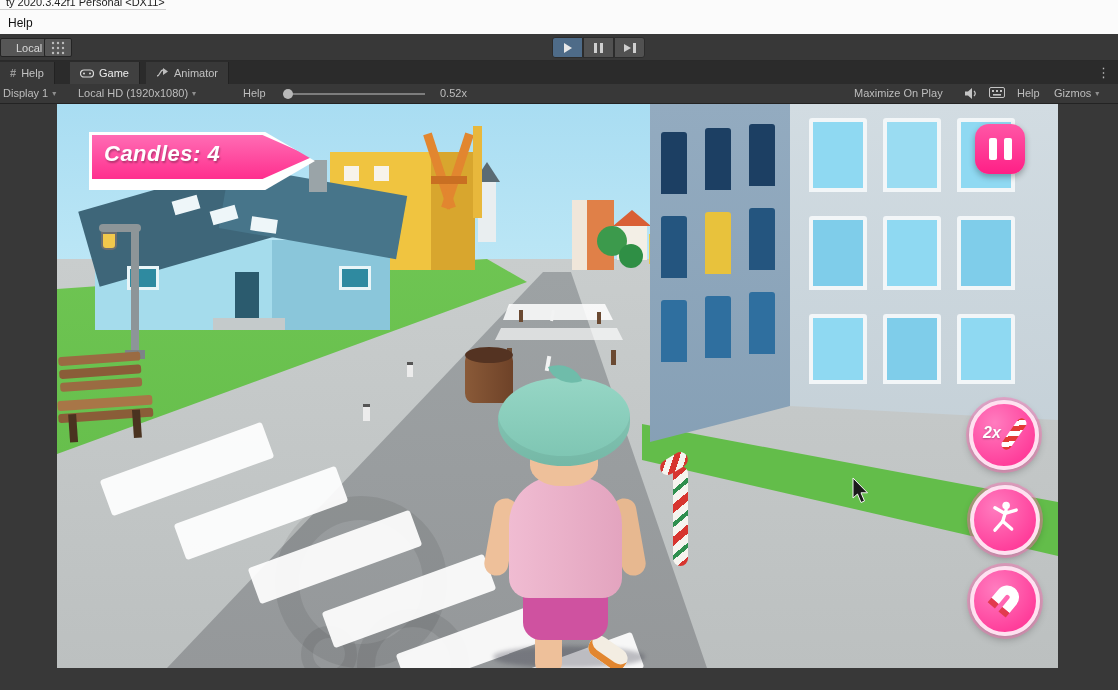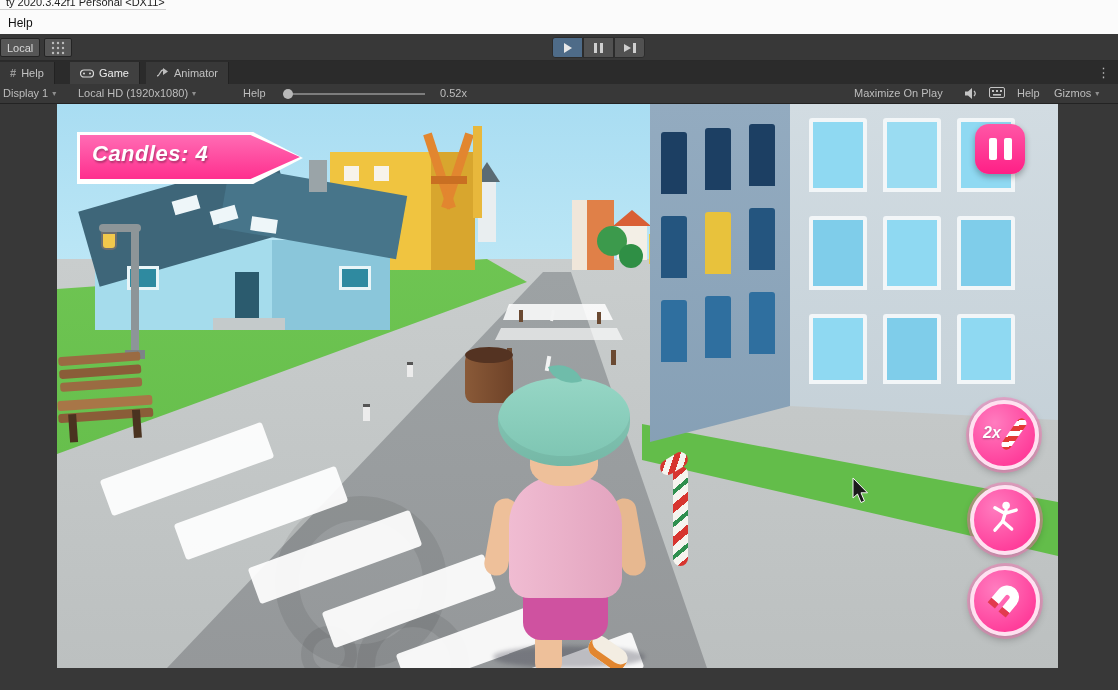--- a/index.html
+++ b/index.html
@@ -5,21 +5,21 @@
   *{margin:0;padding:0;box-sizing:border-box}
   html,body{width:1118px;height:690px;overflow:hidden;background:#383838;font-family:"Liberation Sans",sans-serif}
   .a{position:absolute}
   
   .titlebar{top:0;left:0;width:1118px;height:34px;background:#fbfbfb;overflow:hidden}
   .title-text{top:-4px;left:6px;font-size:11px;color:#222;white-space:nowrap}
   .title-line{top:9px;left:0;width:166px;height:1px;background:#cfcfcf}
   .menu-help{top:16px;left:8px;font-size:12px;color:#111;cursor:default}
   .toolbar{top:34px;left:0;width:1118px;height:27px;background:#383838;border-bottom:1px solid #2a2a2a}
   .btn{background:#565656;border:1px solid #242424;border-radius:2px;color:#d8d8d8;font-size:11px;display:flex;align-items:center;justify-content:center}
-  .local-btn{left:0;top:4px;height:19px;padding:0 6px}
+  .local-btn{left:0;top:4px;height:19px;padding:0 15px}
   .grid-btn{left:44px;top:4px;width:28px;height:19px}
   .playbar{left:552px;top:3px;display:flex}
   .pbtn{width:31px;height:21px;background:#515151;border:1px solid #2c2c2c;display:flex;align-items:center;justify-content:center}
   .pbtn.active{background:#4e6b88}
   .tri{width:0;height:0;border-top:5px solid transparent;border-bottom:5px solid transparent;border-left:8px solid #e8e8e8}
   .pausebars{display:flex;gap:3px}
   .pausebars i{display:block;width:3px;height:10px;background:#cfcfcf}
   .steprow{display:flex;align-items:center;gap:2px}
   .stepbar{width:3px;height:10px;background:#cfcfcf}
   .tabbar{top:61px;left:0;width:1118px;height:23px;background:#2b2b2b}
@@ -34,21 +34,21 @@
   .slider-track{left:283px;top:9px;width:142px;height:2px;background:#7d7d7d}
   .slider-knob{left:283px;top:5px;width:10px;height:10px;border-radius:50%;background:#b8b8b8}
   
   .gv{left:57px;top:104px;width:1001px;height:564px;overflow:hidden;background:linear-gradient(180deg,#a9ddf2 0%,#c3eaf7 40%,#dff5fb 58%)}
   .layer{position:absolute;inset:0}
   .win{position:absolute;border-radius:3px 3px 0 0}
   .zebra{position:absolute;width:172px;height:38px;background:rgba(255,255,255,.92);transform:rotate(-20deg);border-radius:3px}
   .dash{position:absolute;background:#f2f3f3;transform:rotate(10deg)}
   .gear{position:absolute;border-radius:50%;border-style:solid;border-color:rgba(35,35,35,.10)}
   
-  .banner-outer{left:20px;top:28px;width:226px;height:52px;background:#ffffff;clip-path:polygon(0 0,78% 0,100% 50%,78% 100%,0 100%);filter:drop-shadow(0 2px 3px rgba(0,0,0,.25))}
+  .banner-outer{left:32px;top:28px;width:226px;height:58px;background:#ffffff;clip-path:polygon(0 0,78% 0,100% 50%,78% 100%,0 100%);filter:drop-shadow(0 2px 3px rgba(0,0,0,.25))}
   .banner-inner{position:absolute;left:3px;top:3px;width:220px;height:44px;background:linear-gradient(180deg,#ff6cb4,#ff2f8e);clip-path:polygon(0 0,77.5% 0,100% 50%,77.5% 100%,0 100%)}
   .banner-text{position:absolute;left:15px;top:9px;font-size:22px;font-weight:bold;font-style:italic;color:#fff;text-shadow:1px 2px 2px rgba(0,0,0,.3);letter-spacing:.5px}
   .pausebtn{left:918px;top:20px;width:50px;height:50px;border-radius:14px;background:linear-gradient(180deg,#ff57a6,#ff1f86);box-shadow:0 3px 6px rgba(0,0,0,.3);display:flex;align-items:center;justify-content:center;gap:7px;cursor:pointer}
   .pausebtn i{display:block;width:8px;height:22px;background:#fff;border-radius:2px}
   .pwr{position:absolute;width:70px;height:70px;border-radius:50%;background:radial-gradient(circle at 35% 30%,#ff7cbf,#ff3d9a 75%);border:4px solid #ffe0f0;box-shadow:0 0 0 3px rgba(255,110,180,.45),0 3px 8px rgba(0,0,0,.3);cursor:pointer}
   .pwr-2x-label{position:absolute;left:10px;top:20px;font-size:16px;font-weight:bold;color:#fff;font-style:italic;text-shadow:0 1px 2px rgba(0,0,0,.3)}
   .mini-cane{position:absolute;left:36px;top:12px;width:10px;height:36px;border-radius:6px;transform:rotate(35deg);background:repeating-linear-gradient(-40deg,#e23b35 0 5px,#fff 5px 10px)}
 </style>
 </head>
 <body>

